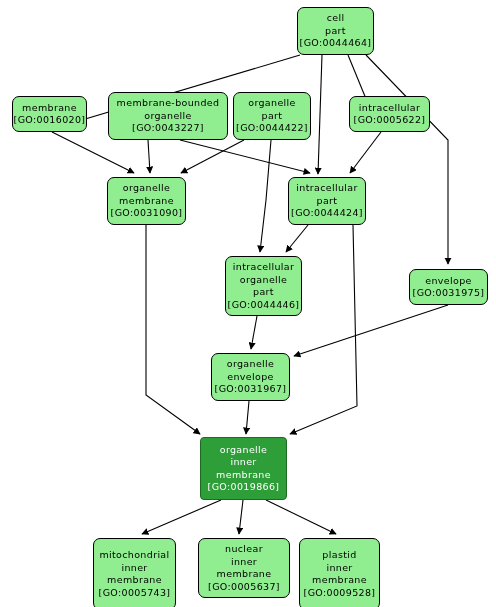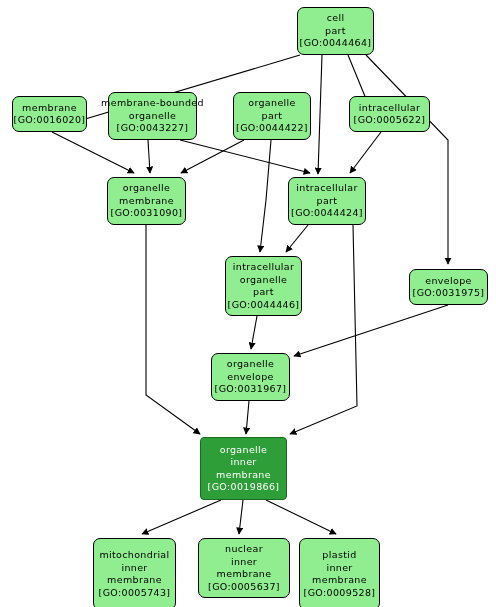--- a/index.html
+++ b/index.html
@@ -89,21 +89,21 @@
   <div id="nodes">
       <div class="node" style="left: 297px; top: 7px; width: 77px; height: 48px;">
         <span class="ln">cell</span>
         <span class="ln">part</span>
         <span class="ln">[GO:0044464]</span>
       </div>
       <div class="node" style="left: 12px; top: 96px; width: 75px; height: 36px;">
         <span class="ln">membrane</span>
         <span class="ln">[GO:0016020]</span>
       </div>
-      <div class="node" style="left: 108px; top: 92px; width: 89px; height: 48px;">
+      <div class="node" style="left: 108px; top: 92px; width: 120px; height: 48px;">
         <span class="ln">membrane-bounded</span>
         <span class="ln">organelle</span>
         <span class="ln">[GO:0043227]</span>
       </div>
       <div class="node" style="left: 233px; top: 92px; width: 78px; height: 48px;">
         <span class="ln">organelle</span>
         <span class="ln">part</span>
         <span class="ln">[GO:0044422]</span>
       </div>
       <div class="node" style="left: 349px; top: 96px; width: 81px; height: 36px;">

